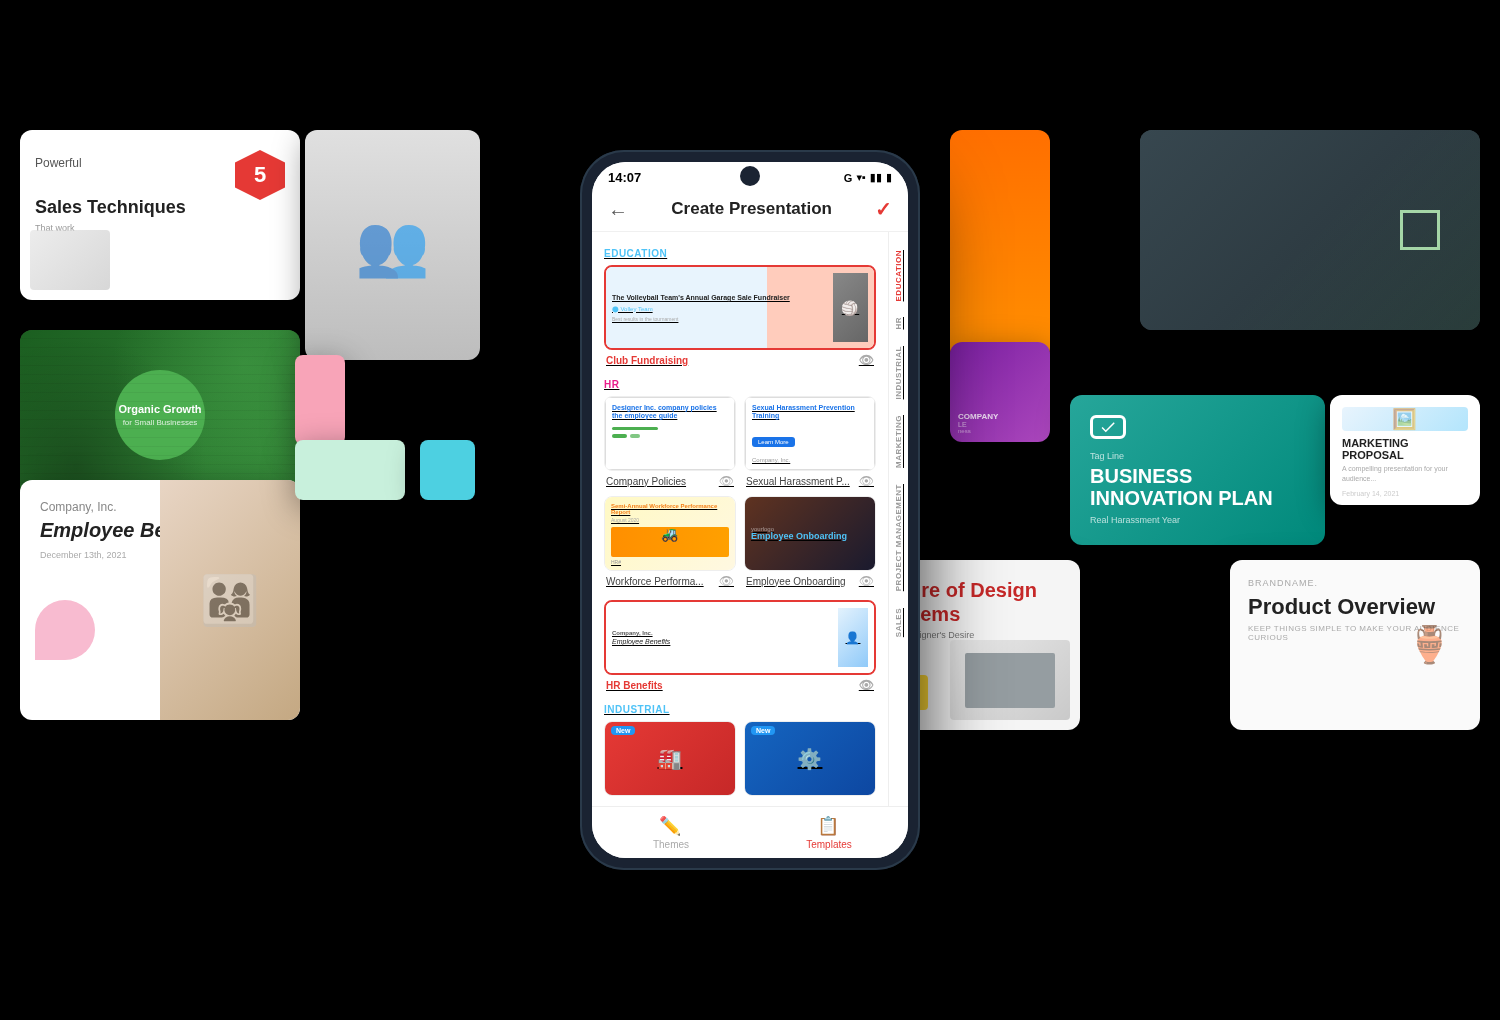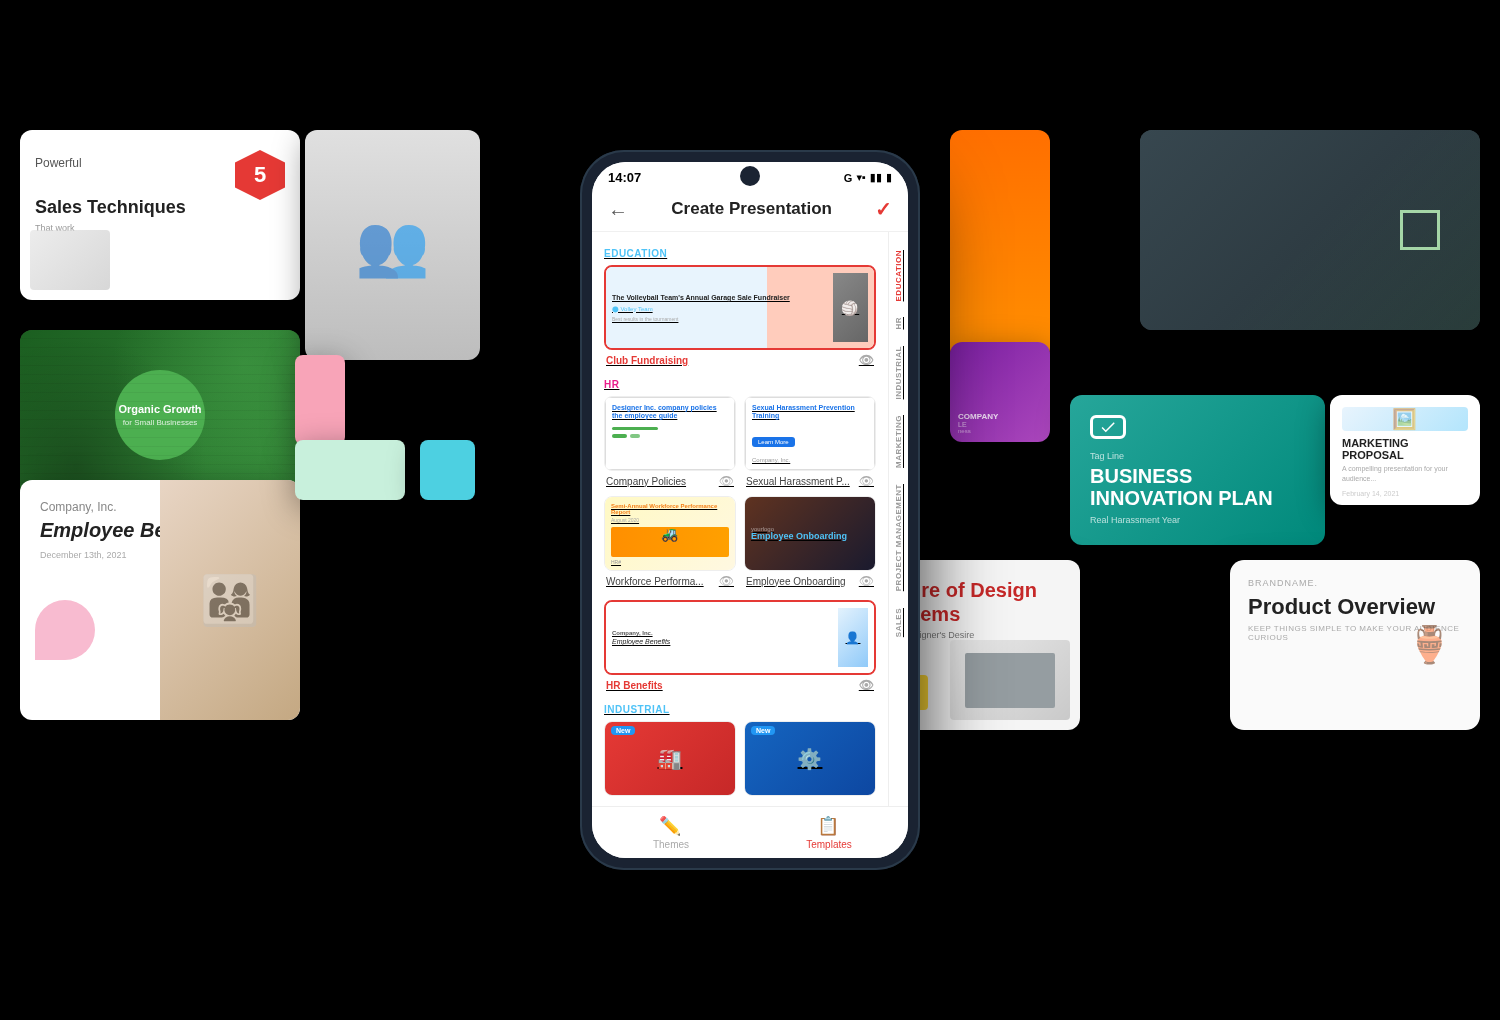--- a/index.html
+++ b/index.html
@@ -576,21 +576,20 @@
       bottom: 20px;
       left: 18px;
     }
 
     .product-card {
       background: #fafafa;
       height: 100%;
       display: flex;
       flex-direction: column;
       padding: 18px;
-      border-radius: 14px;
     }
 
     .product-brand {
       font-size: 9px;
       color: #aaa;
       letter-spacing: 1px;
       text-transform: uppercase;
     }
 
     .product-title {

